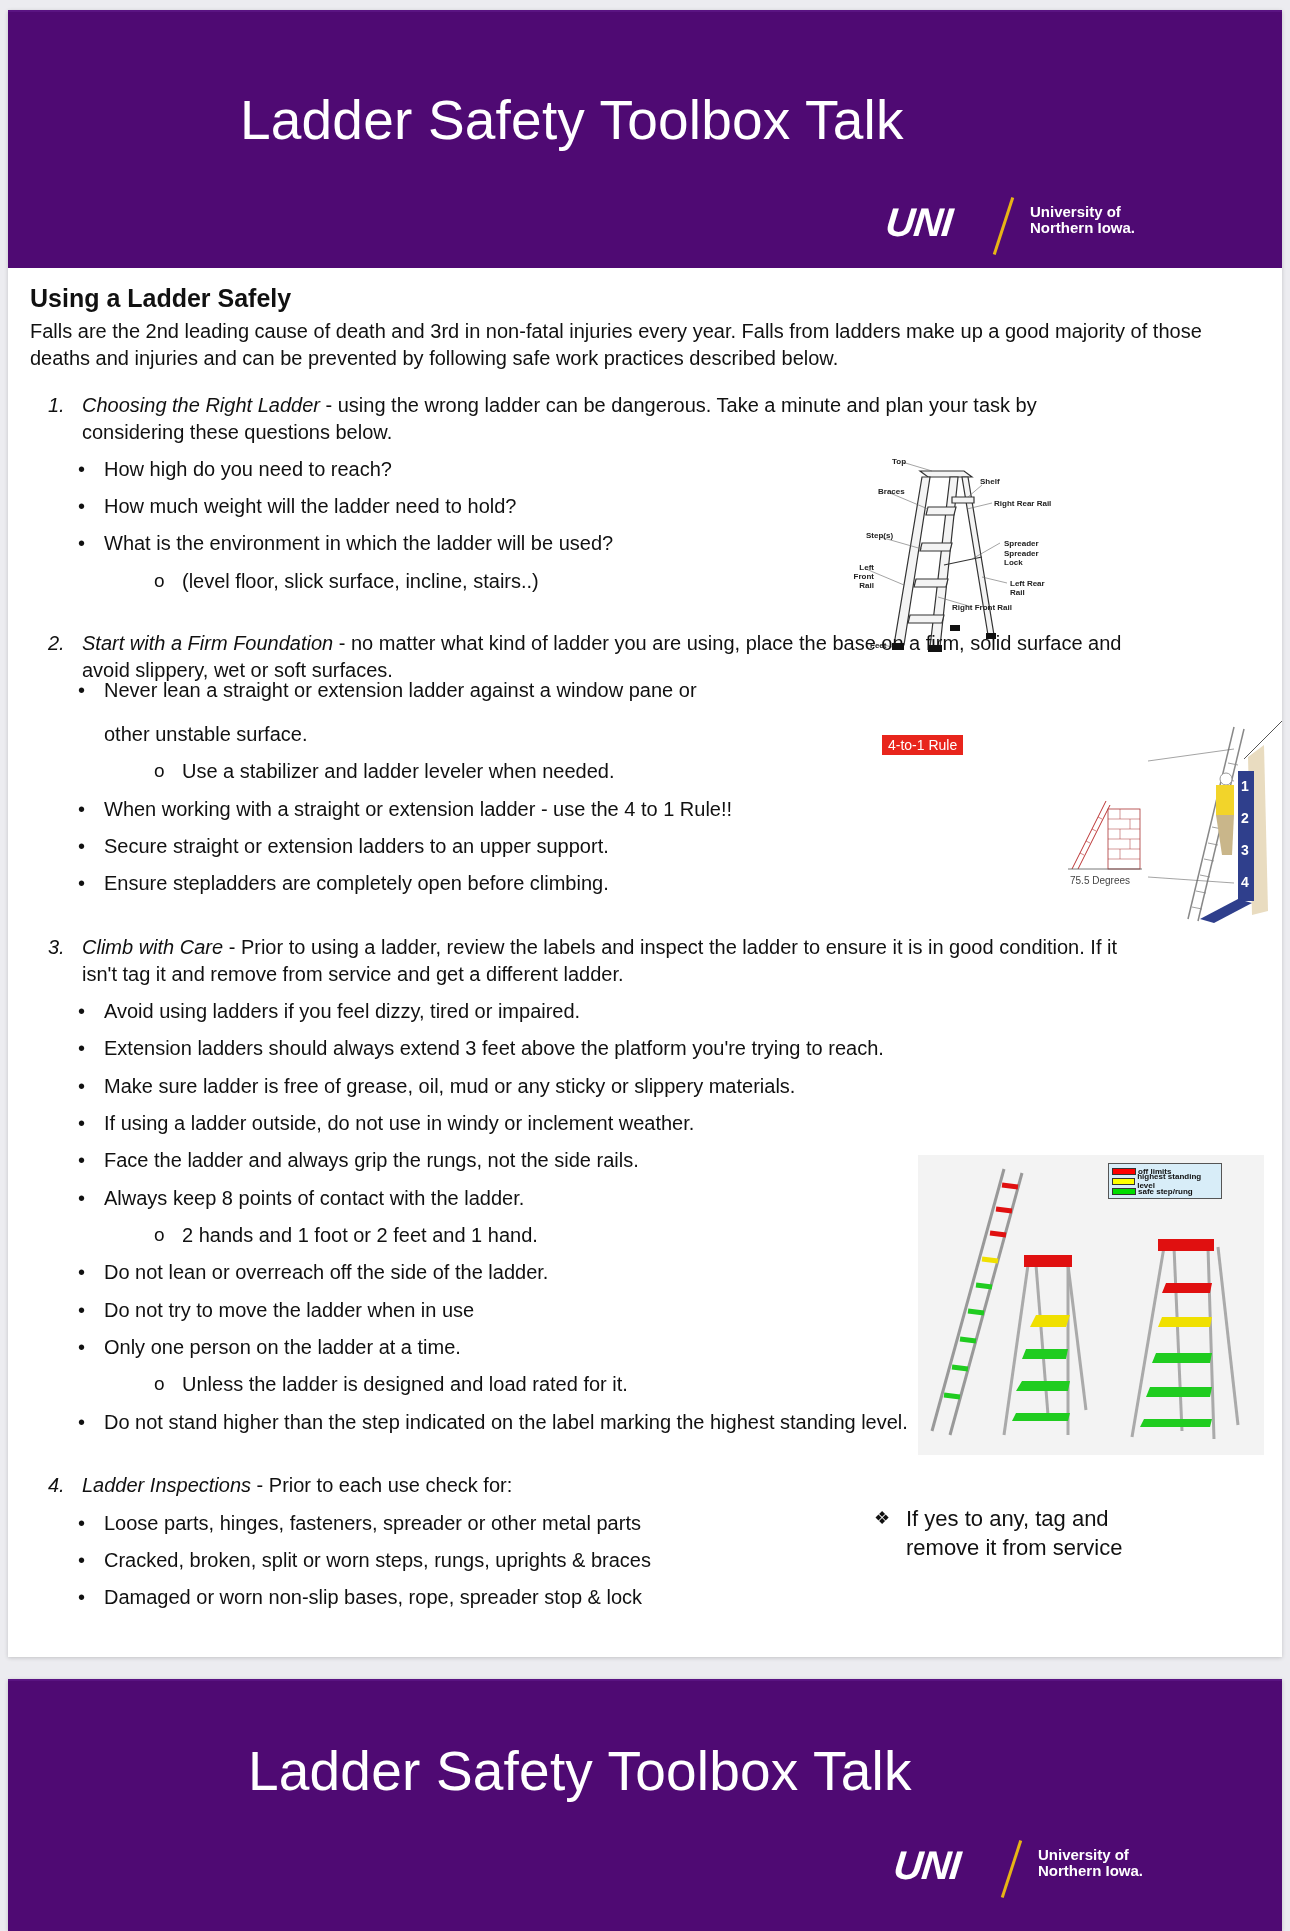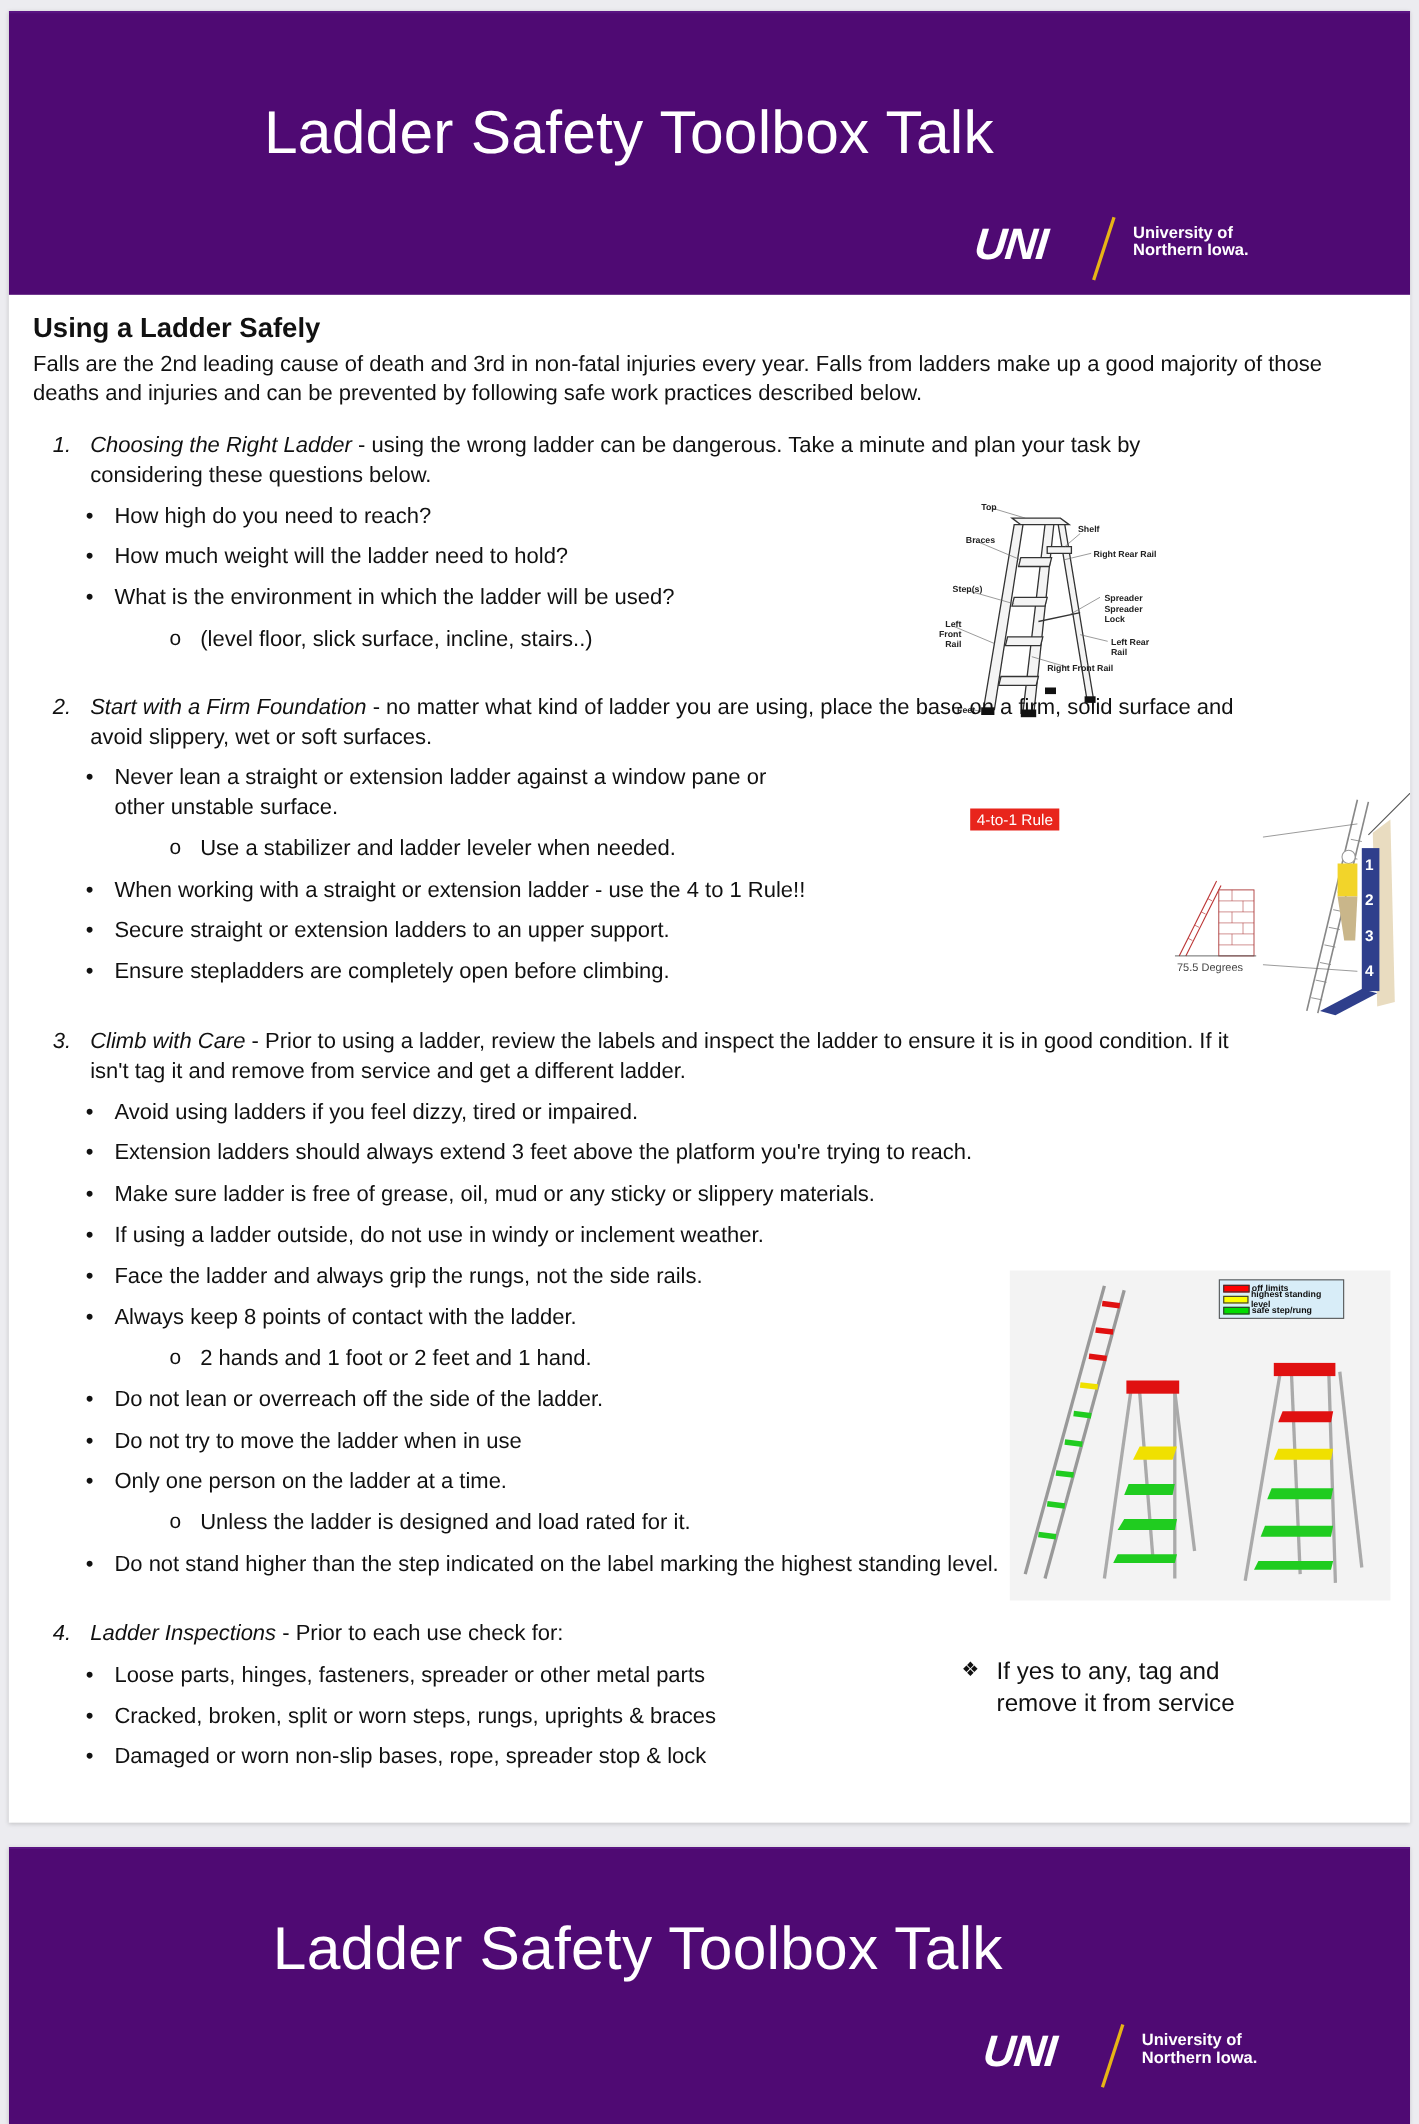--- a/index.html
+++ b/index.html
@@ -161,21 +161,21 @@
       <span class="lbl" style="left:178px; top:122px; width:40px; white-space:normal;">Left Rear Rail</span>
       <span class="lbl" style="left:120px; top:146px;">Right Front Rail</span>
       <span class="lbl" style="left:38px; top:184px;">Feet</span>
     </div>
 
     <div class="sec" style="top:348px; width:1230px;">
       <span class="num">2.</span>
       <div class="head" style="white-space:nowrap;"><i>Start with a Firm Foundation</i><span> - no matter what kind of ladder you are using, place the base on a firm, solid surface and</span></div>
       <div class="head" style="top:27px;">avoid slippery, wet or soft surfaces.</div>
     </div>
-    <div class="bul" style="top:412px;">Never lean a straight or extension ladder against a window pane or</div>
+    <div class="bul" style="top:395px;">Never lean a straight or extension ladder against a window pane or</div>
     <div style="position:absolute; left:82px; top:439px; font-size:20px; line-height:27px;">other unstable surface.</div>
     <div class="sub" style="top:476px; left:160px;">Use a stabilizer and ladder leveler when needed.</div>
     <div class="bul" style="top:514px;">When working with a straight or extension ladder - use the 4 to 1 Rule!!</div>
     <div class="bul" style="top:551px;">Secure straight or extension ladders to an upper support.</div>
     <div class="bul" style="top:588px;">Ensure stepladders are completely open before climbing.</div>
 
     <div class="fig" style="left:860px; top:394px; width:400px; height:210px;">
       <div class="rule-tag">4-to-1 Rule</div>
       <svg style="position:absolute; left:186px; top:70px;" width="80" height="80" viewBox="0 0 80 80">
         <g stroke="#b33" stroke-width="1">

